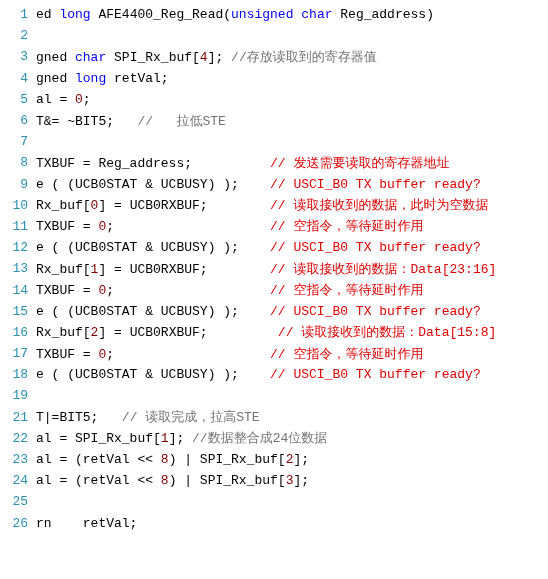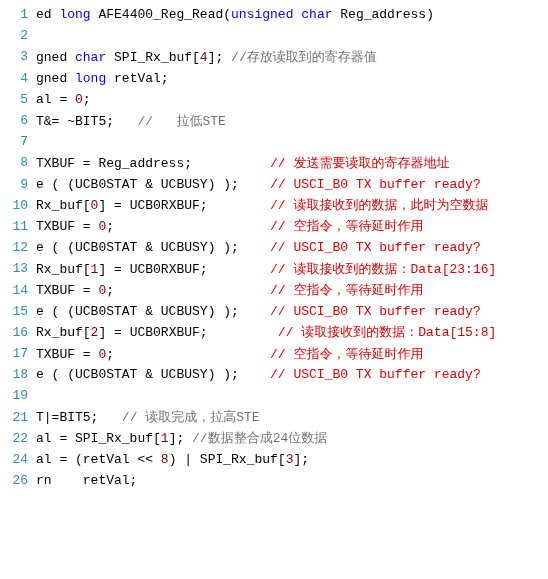--- a/index.html
+++ b/index.html
@@ -85,21 +85,23 @@
     <div class="line"><div class="gutter">12</div><div class="content"><span>e ( (UCB0STAT &amp; UCBUSY) );    </span><span class="cmt-red">// USCI_B0 TX buffer ready?</span></div></div>
     <div class="line"><div class="gutter">13</div><div class="content"><span>Rx_buf[</span><span class="num">1</span><span>] = UCB0RXBUF;        </span><span class="cmt-red">// 读取接收到的数据：Data[23:16]</span></div></div>
     <div class="line"><div class="gutter">14</div><div class="content"><span>TXBUF = </span><span class="num">0</span><span>;                    </span><span class="cmt-red">// 空指令，等待延时作用</span></div></div>
     <div class="line"><div class="gutter">15</div><div class="content"><span>e ( (UCB0STAT &amp; UCBUSY) );    </span><span class="cmt-red">// USCI_B0 TX buffer ready?</span></div></div>
     <div class="line"><div class="gutter">16</div><div class="content"><span>Rx_buf[</span><span class="num">2</span><span>] = UCB0RXBUF;         </span><span class="cmt-red">// 读取接收到的数据：Data[15:8]</span></div></div>
     <div class="line"><div class="gutter">17</div><div class="content"><span>TXBUF = </span><span class="num">0</span><span>;                    </span><span class="cmt-red">// 空指令，等待延时作用</span></div></div>
     <div class="line"><div class="gutter">18</div><div class="content"><span>e ( (UCB0STAT &amp; UCBUSY) );    </span><span class="cmt-red">// USCI_B0 TX buffer ready?</span></div></div>
     <div class="line"><div class="gutter">19</div></div>
     <div class="line"><div class="gutter">21</div><div class="content"><span>T|=BIT5;   </span><span class="cmt">// 读取完成，拉高STE</span></div></div>
     <div class="line"><div class="gutter">22</div><div class="content"><span>al = SPI_Rx_buf[</span><span class="num">1</span><span>]; </span><span class="cmt">//数据整合成24位数据</span></div></div>
+    <div class="line"><div class="gutter">23</div><div class="content"><span>al = (retVal &lt;&lt; </span><span class="num">8</span><span>) | SPI_Rx_buf[</span><span class="num">2</span><span>];</span></div></div>
     <div class="line"><div class="gutter">24</div><div class="content"><span>al = (retVal &lt;&lt; </span><span class="num">8</span><span>) | SPI_Rx_buf[</span><span class="num">3</span><span>];</span></div></div>
+    <div class="line"><div class="gutter">25</div><div class="content"></div></div>
     <div class="line"><div class="gutter">26</div><div class="content"><span>rn    retVal;</span></div></div>
   </div>
 
 <div class="watermark">
   <div class="wm-top">
     <span class="wm-icon">
       <svg width="22" height="18" viewBox="0 0 22 18">
         <path d="M3 9 Q8 2 13 9 Q8 16 3 9 Z" fill="none" stroke="#ffffff" stroke-width="1.4"></path>
         <circle cx="14" cy="6" r="1.5" fill="#ffffff"></circle>
         <path d="M14 6 Q19 3 21 0" fill="none" stroke="#ffffff" stroke-width="1.2"></path>

